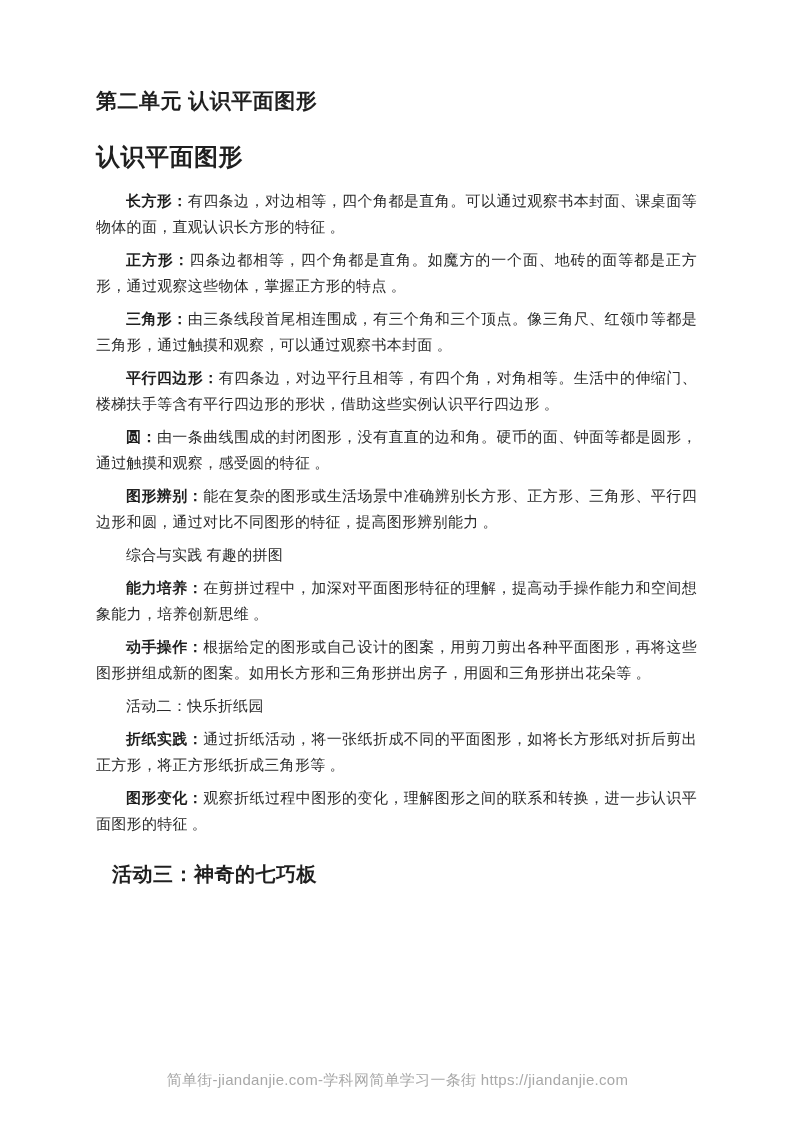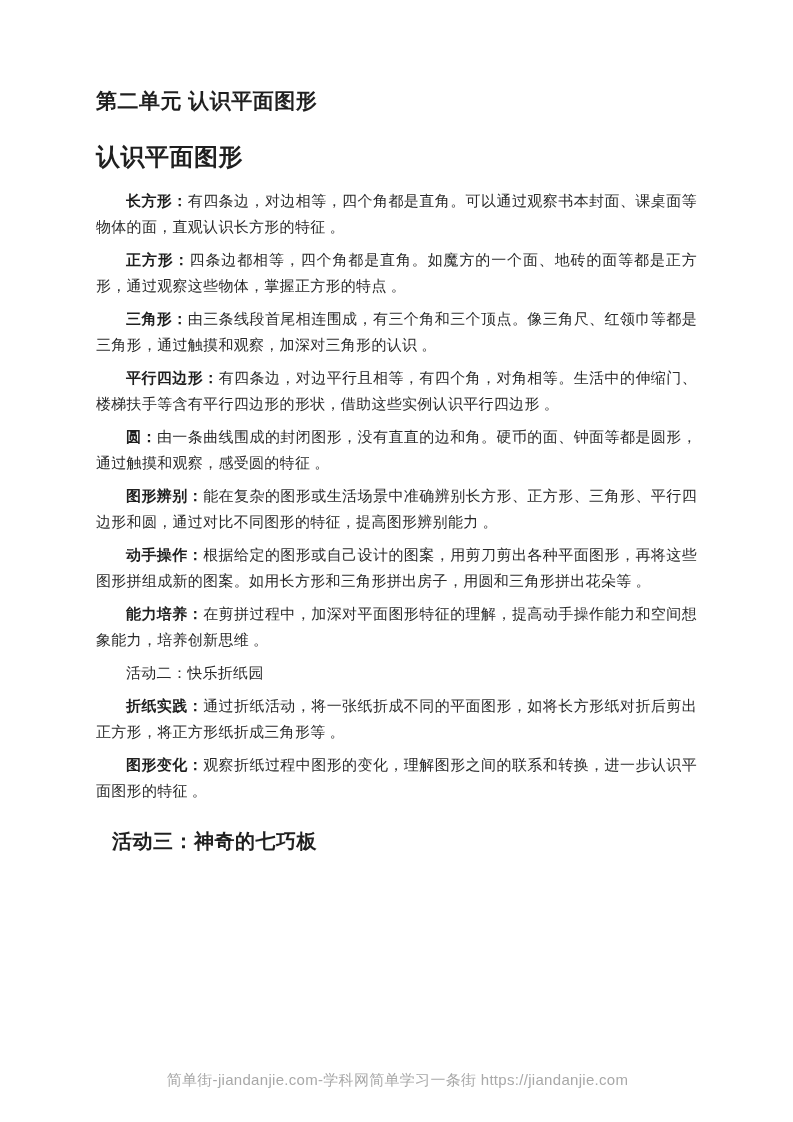--- a/index.html
+++ b/index.html
@@ -81,33 +81,34 @@
 
   <h2 class="section-heading">认识平面图形</h2>
 
   <div class="body-copy">
 
 
     <p><strong class="lead">长方形：</strong><span>有四条边，对边相等，四个角都是直角。可以通过观察书本封面、课桌面等物体的面，直观认识长方形的特征 。</span></p>
 
     <p><strong class="lead">正方形：</strong><span>四条边都相等，四个角都是直角。如魔方的一个面、地砖的面等都是正方形，通过观察这些物体，掌握正方形的特点 。</span></p>
 
-    <p><strong class="lead">三角形：</strong><span>由三条线段首尾相连围成，有三个角和三个顶点。像三角尺、红领巾等都是三角形，通过触摸和观察，加深对三角形的认识 。</span></p>
+    <p><strong class="lead">三角形：</strong><span>由三条线段首尾相连围成，有三个角和三个顶点。像三角尺、红领巾等都是三角形，通过触摸和观察，可以通过观察书本封面 。</span></p>
 
     <p><strong class="lead">平行四边形：</strong><span>有四条边，对边平行且相等，有四个角，对角相等。生活中的伸缩门、楼梯扶手等含有平行四边形的形状，借助这些实例认识平行四边形 。</span></p>
 
     <p><strong class="lead">圆：</strong><span>由一条曲线围成的封闭图形，没有直直的边和角。硬币的面、钟面等都是圆形，通过触摸和观察，感受圆的特征 。</span></p>
 
     <p><strong class="lead">图形辨别：</strong><span>能在复杂的图形或生活场景中准确辨别长方形、正方形、三角形、平行四边形和圆，通过对比不同图形的特征，提高图形辨别能力 。</span></p>
 
+    <p><strong class="lead"></strong><span>综合与实践 有趣的拼图</span></p>
 
 
+    <p><strong class="lead">能力培养：</strong><span>在剪拼过程中，加深对平面图形特征的理解，提高动手操作能力和空间想象能力，培养创新思维 。</span></p>
+
     <p><strong class="lead">动手操作：</strong><span>根据给定的图形或自己设计的图案，用剪刀剪出各种平面图形，再将这些图形拼组成新的图案。如用长方形和三角形拼出房子，用圆和三角形拼出花朵等 。</span></p>
-
-    <p><strong class="lead">能力培养：</strong><span>在剪拼过程中，加深对平面图形特征的理解，提高动手操作能力和空间想象能力，培养创新思维 。</span></p>
 
     <p><strong class="lead"></strong><span>活动二：快乐折纸园</span></p>
 
     <p><strong class="lead">折纸实践：</strong><span>通过折纸活动，将一张纸折成不同的平面图形，如将长方形纸对折后剪出正方形，将正方形纸折成三角形等 。</span></p>
 
     <p><strong class="lead">图形变化：</strong><span>观察折纸过程中图形的变化，理解图形之间的联系和转换，进一步认识平面图形的特征 。</span></p>
 
   </div>
 
   <h2 class="activity-heading">活动三：神奇的七巧板</h2>

